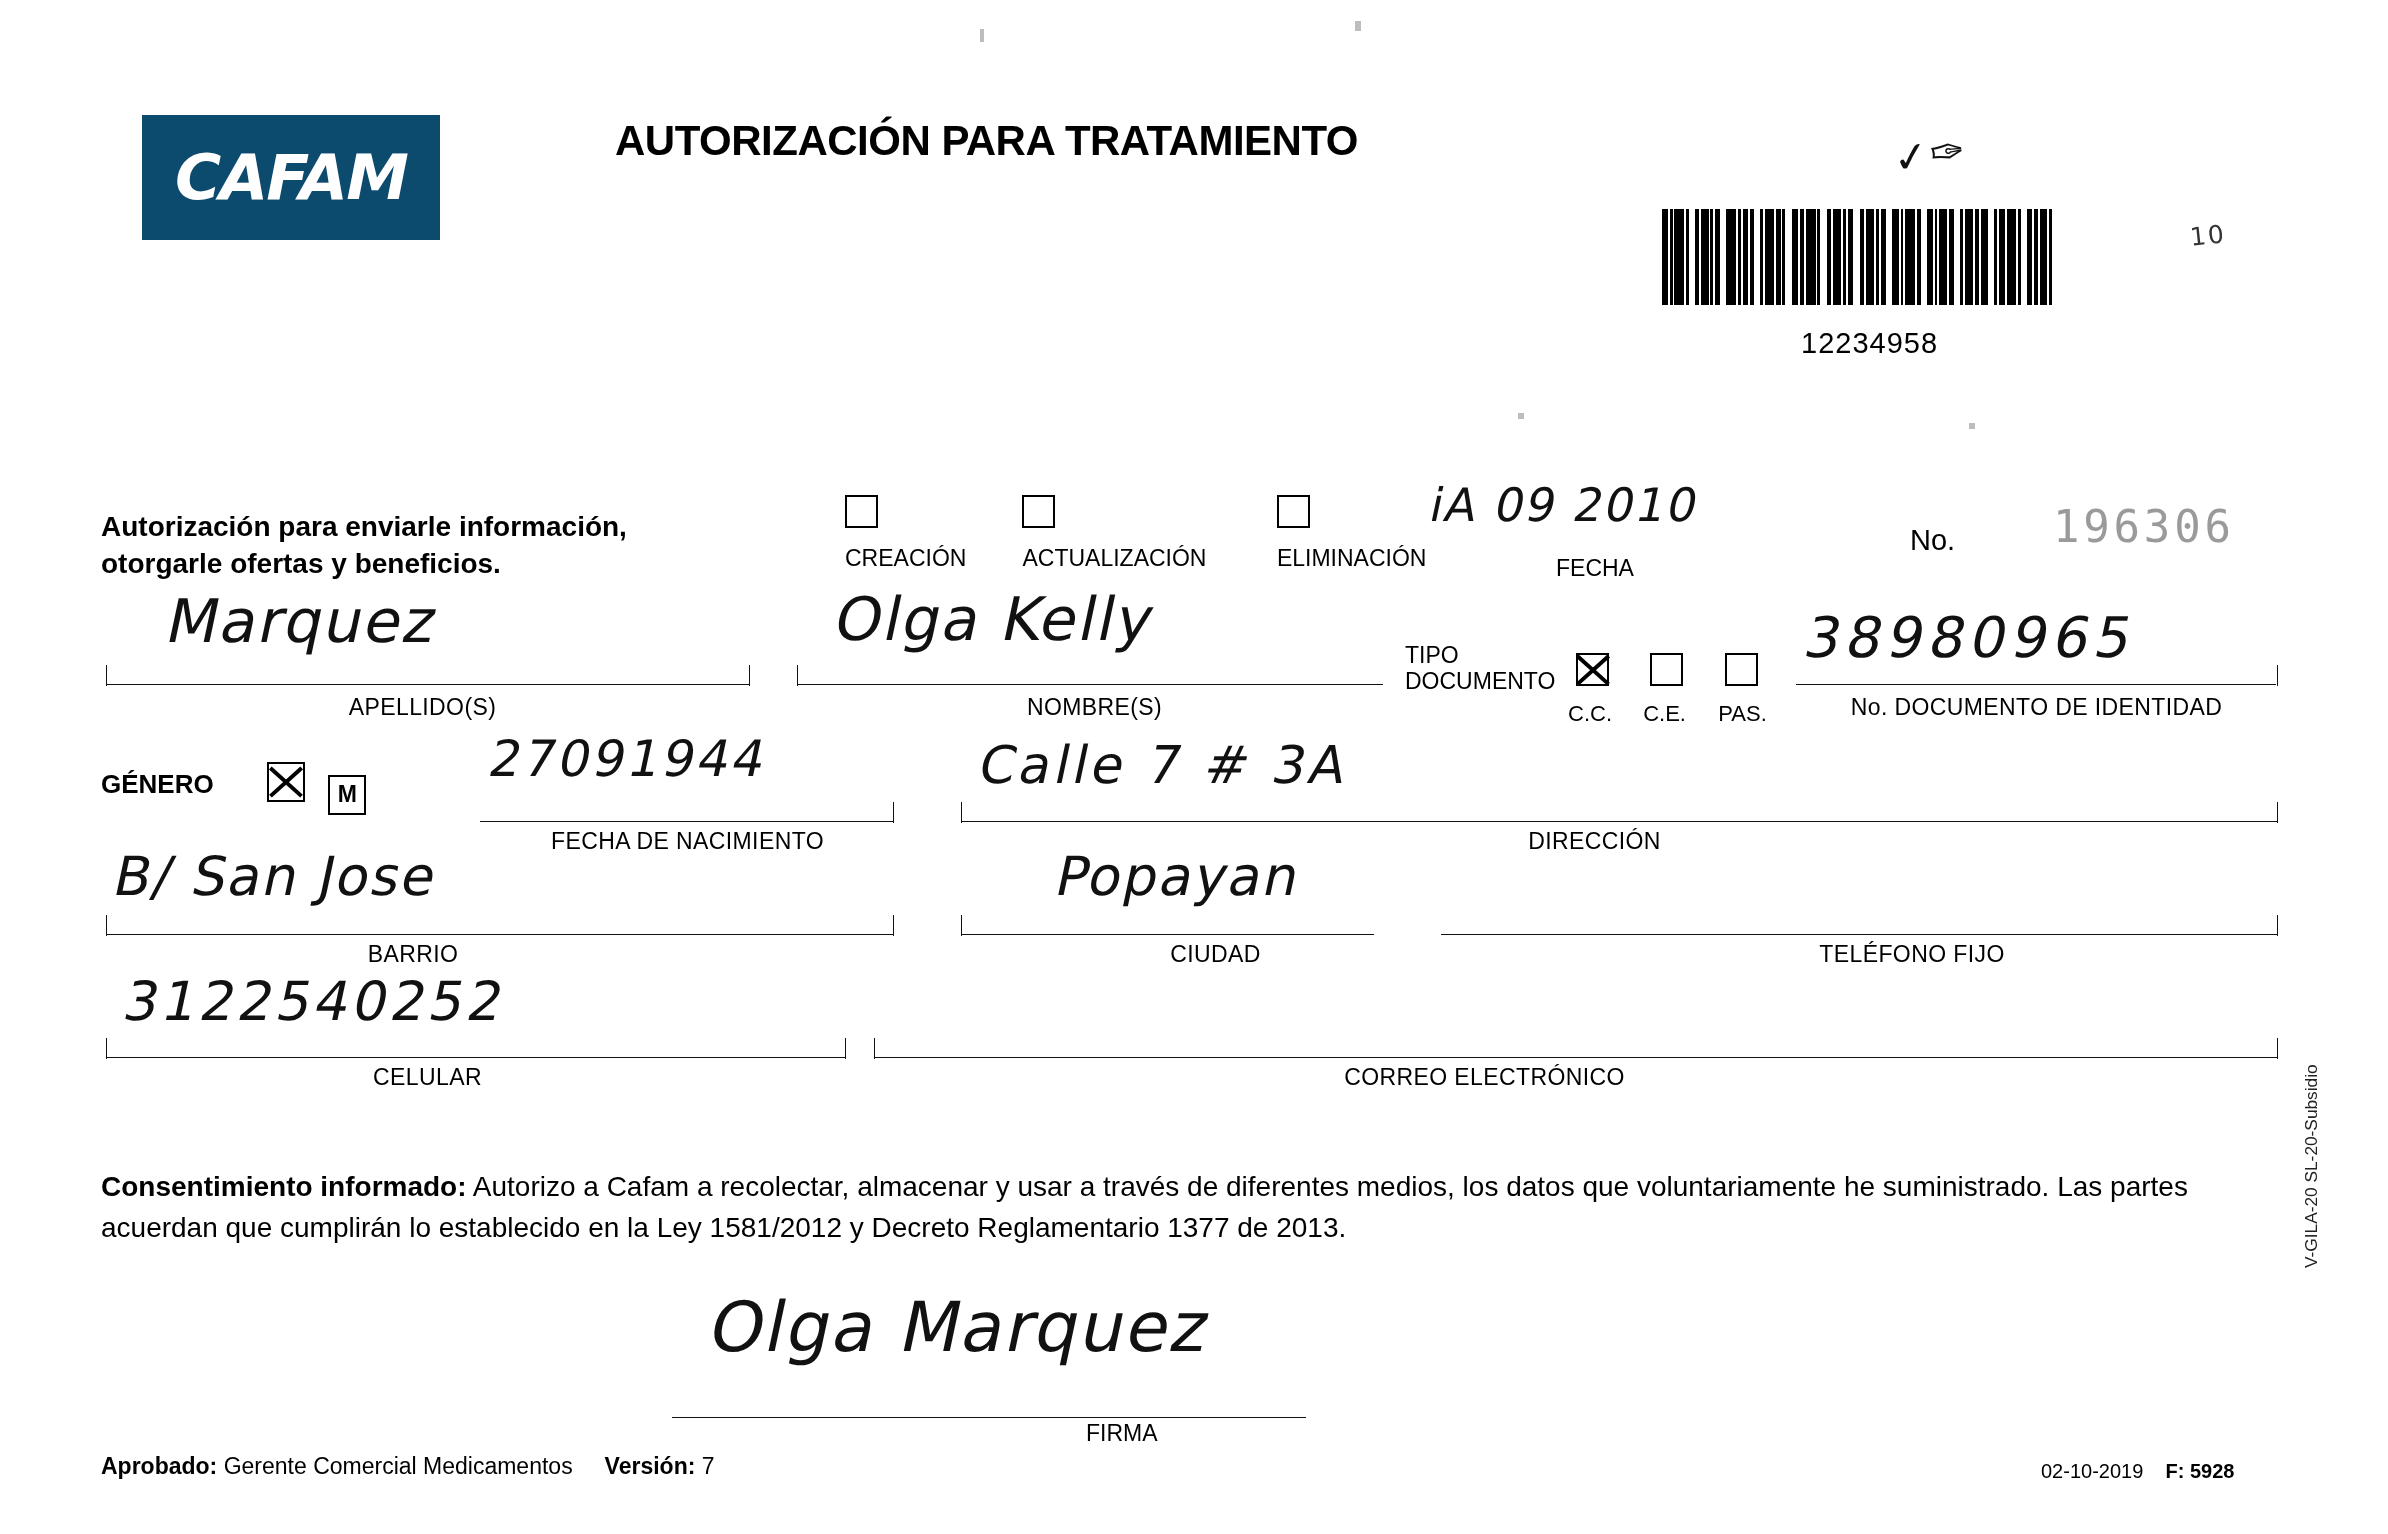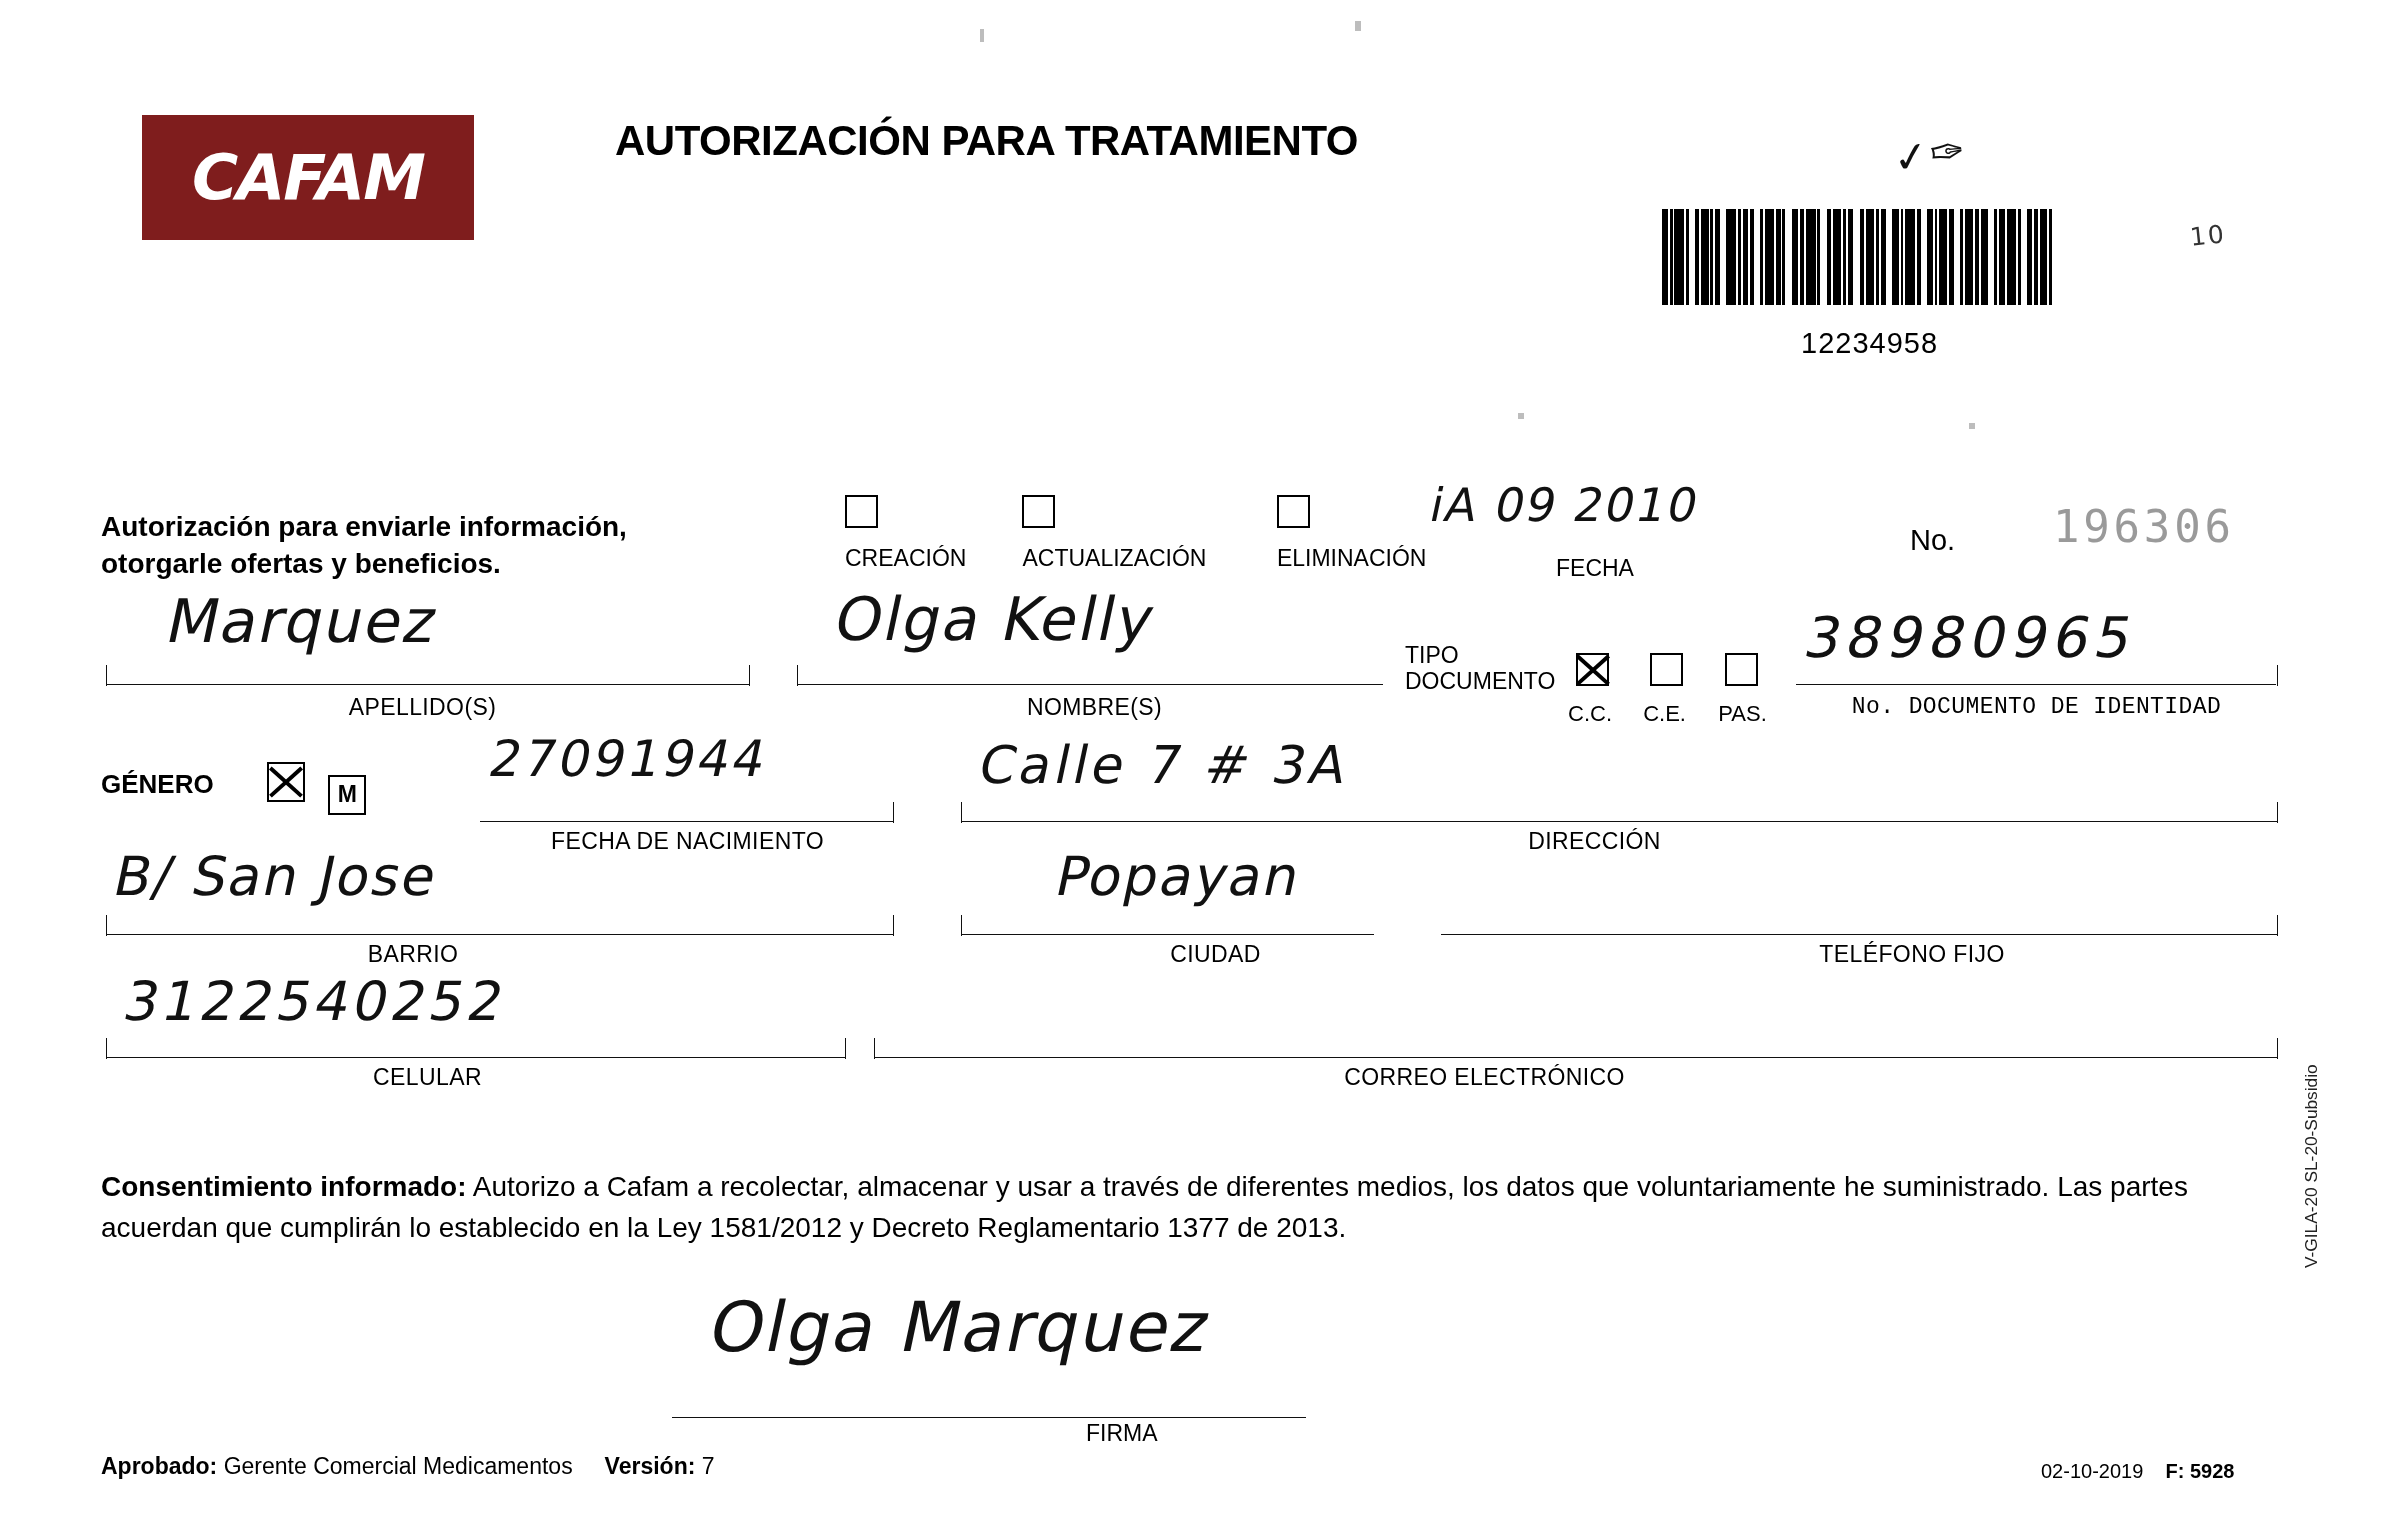--- a/index.html
+++ b/index.html
@@ -28,22 +28,22 @@
     font-family: "DejaVu Sans", sans-serif;
     font-weight: 400;
     color: #111;
     transform: skewX(-12deg);
     letter-spacing: 1.9px;
   }
 
   
   .logo-box {
     left: 142px; top: 115px;
-    width: 332px; height: 125px;
-    background: #7f1d1d;
+    width: 298px; height: 125px;
+    background: #0c4a6e;
     display: flex; align-items: center; justify-content: center;
   }
   .logo-text {
     color: #fff;
     font-family: "DejaVu Sans", sans-serif;
     font-style: italic;
     font-weight: bold;
     font-size: 63px;
     letter-spacing: -1.9px;
   }
@@ -287,21 +287,21 @@
   </div>
   <div class="abs" style="left:1568px; top:701px; font-size:22px;">
     <span style="display:inline-block;width:69px">C.C.</span>
     <span style="display:inline-block;width:69px">C.E.</span>
     <span style="display:inline-block;width:69px">PAS.</span>
   </div>
 
   <div class="abs ul" style="left:1796px; top:684px; width:480px;"></div>
   <div class="bracket-right" style="left:2277px; top:665px;"></div>
   <div class="abs hand h-doc">38980965</div>
-  <div class="lbl-center" style="left:1782px; top:694px; width:509px;font-family:Liberation Mono, monospace;">No. DOCUMENTO DE IDENTIDAD</div>
+  <div class="lbl-center" style="left:1782px; top:694px; width:509px;">No. DOCUMENTO DE IDENTIDAD</div>
 
   <div class="abs genero-word">GÉNERO</div>
   <div class="abs" style="left:267px; top:762px;">
     <span class="cbox checked" style="width:38px;height:40px;margin-right:19px"></span>
     <span class="cbox" style="width:38px;height:40px;display:inline-flex;align-items:center;justify-content:center;font-size:23px;font-weight:bold">
       <span>M</span>
     </span>
   </div>
 
   <div class="abs ul" style="left:480px; top:821px; width:413px;"></div>

